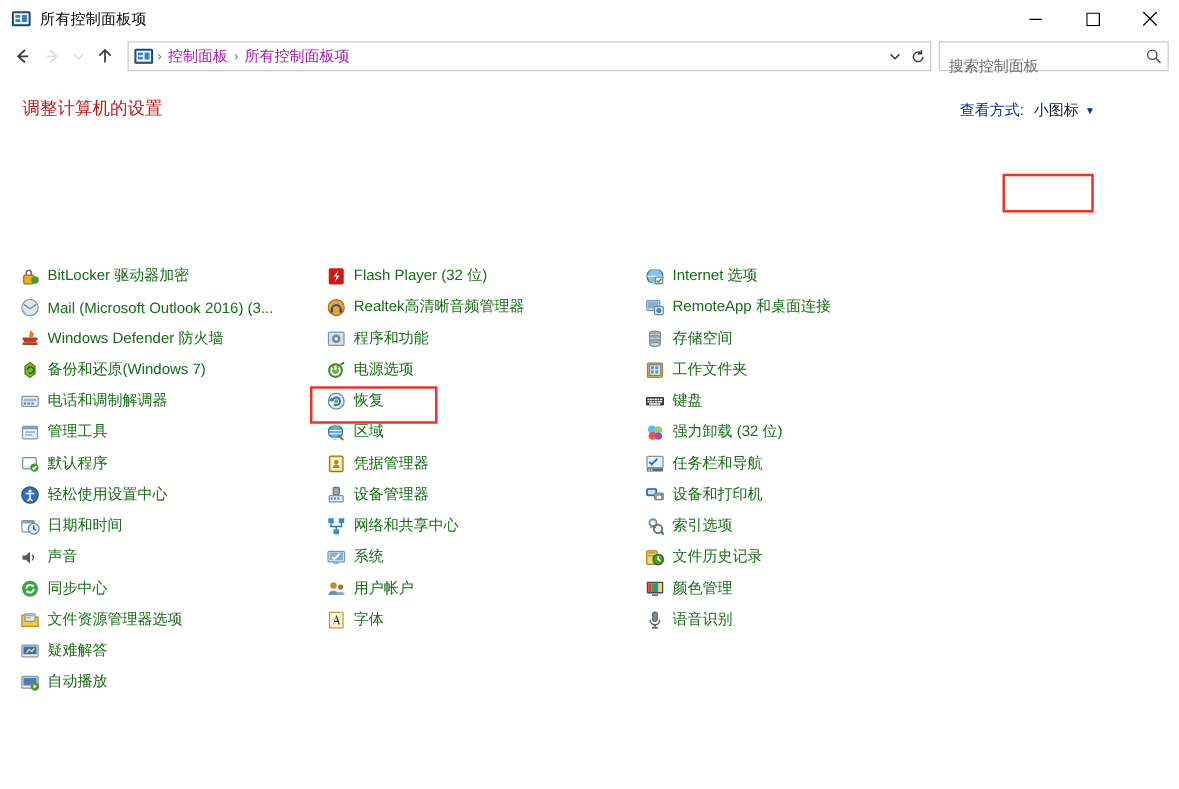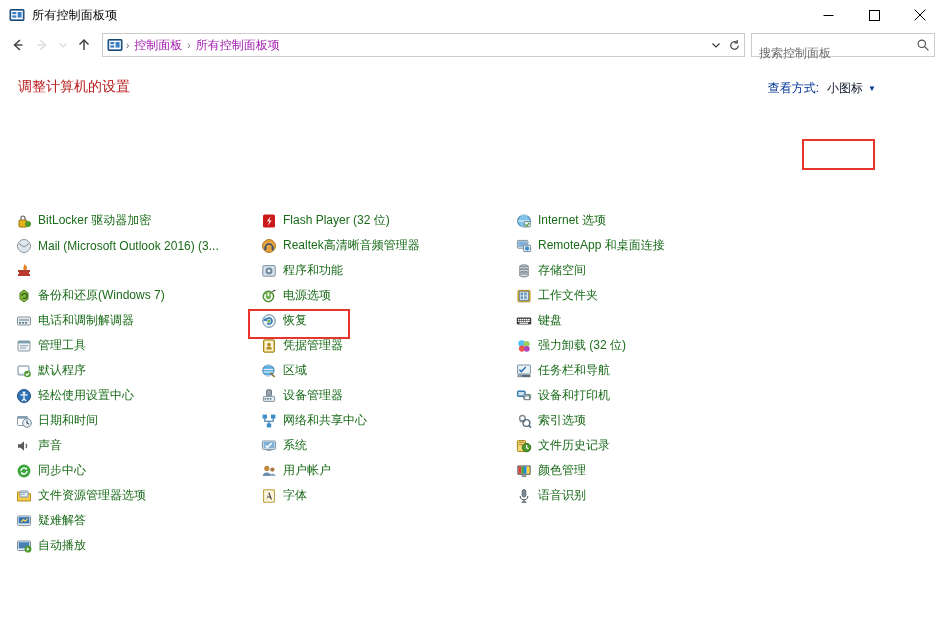--- a/index.html
+++ b/index.html
@@ -372,20 +372,21 @@
         </div>
         <div class="cp-item">
           <span style="display: flex;">
             <svg class="ico" width="16" height="16" viewBox="0 0 16 16">
               <path d="M2 13 h12 v-2 h-12z" fill="#b03a2e"></path>
               <path d="M3 11 h10 v-2 h-10z" fill="#c0392b"></path>
               <path d="M2 9 h12 V7 h-12z" fill="#b03a2e"></path>
               <path d="M8 7 c-2-2 1-4 0-6 c3 2 4 4 2 6z" fill="#e67e22"></path>
             </svg>
           </span>
+          <span class="label">Windows Defender 防火墙</span>
         </div>
         <div class="cp-item">
           <span style="display: flex;">
             <svg class="ico" width="16" height="16" viewBox="0 0 16 16">
               <path d="M8 2 l4 3 v6 l-4 3 -4-3 V5z" fill="#7fb83c" stroke="#4c7a1c"></path>
               <path d="M6 8 a2.5 2.5 0 1 1 1 2" fill="none" stroke="#2f5d0d" stroke-width="1.2"></path>
             </svg>
           </span>
           <span class="label">备份和还原(Windows 7)</span>
         </div>
@@ -546,37 +547,37 @@
               <path d="M5 8 a3 3 0 1 1 1.2 2.4" fill="none" stroke="#2f73b5" stroke-width="1.6"></path>
               <path d="M4.2 4.6 l1 3 -3 0.3z" fill="#2f73b5"></path>
               <circle cx="8" cy="8" r="1.6" fill="#6ab04c"></circle>
             </svg>
           </span>
           <span class="label">恢复</span>
         </div>
         <div class="cp-item">
           <span style="display: flex;">
             <svg class="ico" width="16" height="16" viewBox="0 0 16 16">
+              <circle cx="7.4" cy="7.4" r="5.6" fill="#5fb0e0" stroke="#2a6f9e"></circle>
+              <path d="M2.4 6.4 h10 M2.4 9 h10 M7.4 1.8 a8 5.6 0 0 1 0 11.2 a8 5.6 0 0 1 0 -11.2" fill="none" stroke="#ffffff" stroke-width="0.9"></path>
+              <path d="M9.6 10 l4 4" stroke="#8a6a2a" stroke-width="1.6"></path>
+            </svg>
+          </span>
+          <span class="label">区域</span>
+        </div>
+        <div class="cp-item">
+          <span style="display: flex;">
+            <svg class="ico" width="16" height="16" viewBox="0 0 16 16">
               <rect x="2.6" y="1.8" width="10.8" height="12.4" rx="1" fill="#f0d47a" stroke="#9a7a16"></rect>
               <rect x="4" y="3.2" width="8" height="9.6" fill="#fdf6dd"></rect>
               <circle cx="8" cy="6.6" r="1.9" fill="#b08d22"></circle>
               <path d="M5.2 11.4 a2.8 2.8 0 0 1 5.6 0z" fill="#b08d22"></path>
             </svg>
           </span>
           <span class="label">凭据管理器</span>
-        </div>
-        <div class="cp-item">
-          <span style="display: flex;">
-            <svg class="ico" width="16" height="16" viewBox="0 0 16 16">
-              <circle cx="7.4" cy="7.4" r="5.6" fill="#5fb0e0" stroke="#2a6f9e"></circle>
-              <path d="M2.4 6.4 h10 M2.4 9 h10 M7.4 1.8 a8 5.6 0 0 1 0 11.2 a8 5.6 0 0 1 0 -11.2" fill="none" stroke="#ffffff" stroke-width="0.9"></path>
-              <path d="M9.6 10 l4 4" stroke="#8a6a2a" stroke-width="1.6"></path>
-            </svg>
-          </span>
-          <span class="label">区域</span>
         </div>
         <div class="cp-item">
           <span style="display: flex;">
             <svg class="ico" width="16" height="16" viewBox="0 0 16 16">
               <rect x="5.6" y="1.8" width="4.8" height="6" rx="0.8" fill="#9aa7b0" stroke="#65737d"></rect>
               <rect x="2.4" y="8.4" width="11.2" height="5" rx="0.8" fill="#e4eaee" stroke="#7f93a3"></rect>
               <rect x="3.6" y="10" width="1.6" height="1.6" fill="#5f7a8c"></rect>
               <rect x="6.2" y="10" width="1.6" height="1.6" fill="#5f7a8c"></rect>
               <rect x="8.8" y="10" width="1.6" height="1.6" fill="#5f7a8c"></rect>
             </svg>

